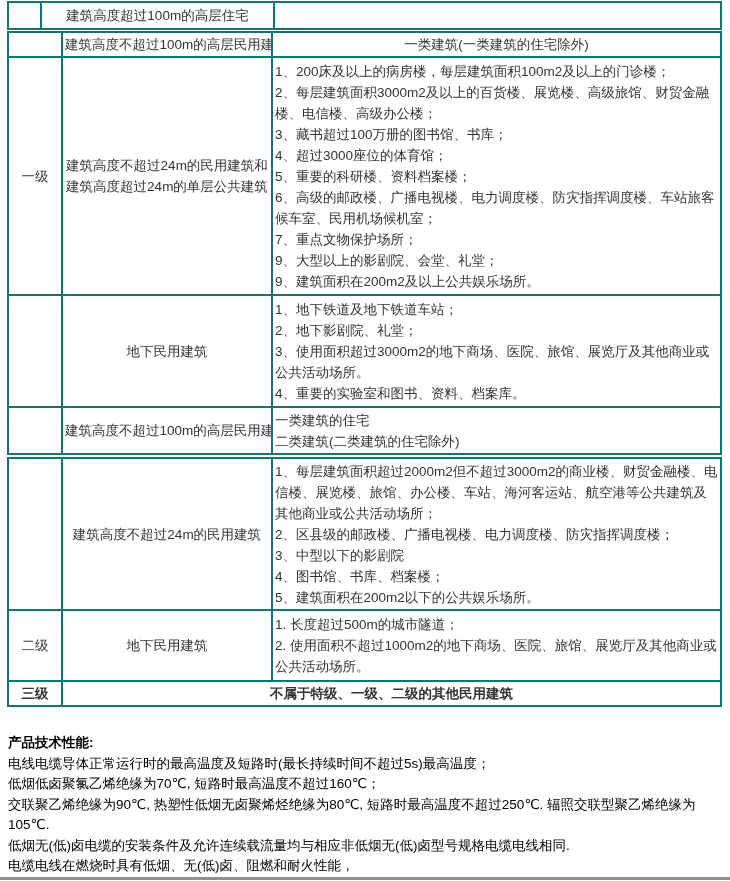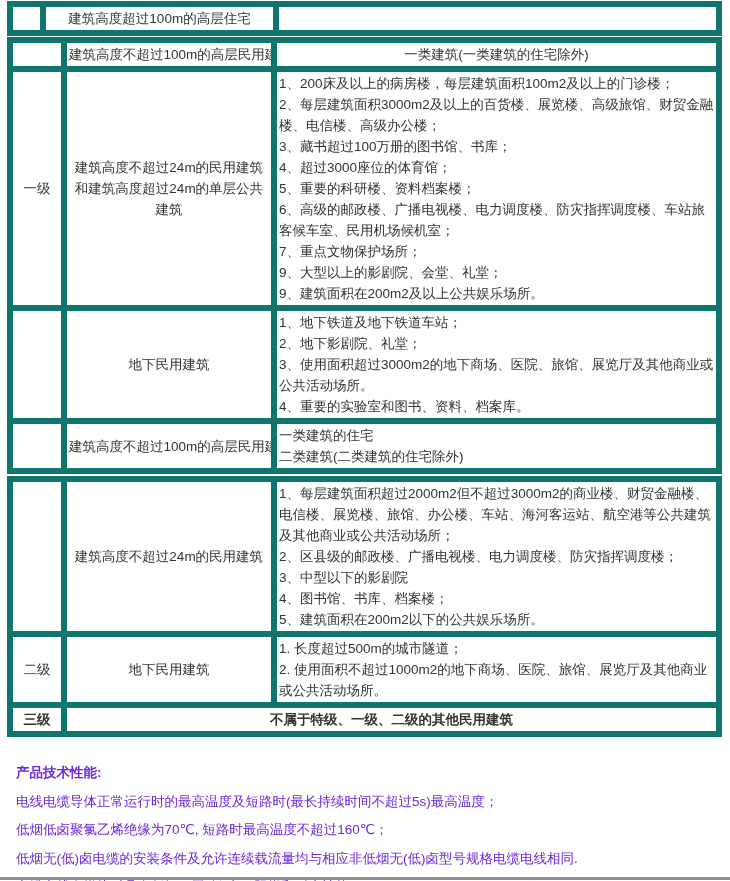--- a/index.html
+++ b/index.html
@@ -10,21 +10,21 @@
   }
   .page{padding-top:1px;}
   table.tbl{
     border-collapse:collapse;
     table-layout:fixed;
     width:715px;
     margin-left:7px;
     border:2px solid #3f3f3f;
   }
   table.tbl td{
-    border:6px solid #0f766e;
+    border:2px solid #0f766e;
     font-size:13.5px;
     line-height:21px;
     text-align:center;
     vertical-align:middle;
     padding:1px 2px;
     overflow:hidden;
   }
   .t1{margin-bottom:1px;}
   .t2{margin-bottom:2px;}
   .t1 .cg1{width:33px;} .t1 .cg2{width:233px;}
@@ -35,24 +35,24 @@
   tr.rC{height:238px;}
   tr.rD{height:112px;}
   tr.rE{height:47px;}
   tr.rF{height:152px;}
   tr.rG{height:71px;}
   tr.rH{height:23px;font-weight:bold;}
   td.nowrap{white-space:nowrap;}
   .item{text-align:left;}
   .footer{margin:26px 0 0 8px;}
   .footer p{
-    margin:8px;padding:0;
+    margin:0;padding:0;
     font-size:13.5px;
     line-height:20.5px;
-    color:#6d28d9;
+    color:#000000;
   }
   .footer p.head{font-weight:bold;}
   .grey-bar{
     position:absolute;
     left:0;bottom:1px;
     width:730px;height:3px;
     background:#8f8f8f;
   }
 </style>
 </head>
@@ -153,19 +153,20 @@
         <td>三级</td>
         <td colspan="2">不属于特级、一级、二级的其他民用建筑</td>
       </tr>
     </tbody>
   </table>
 
   <div class="footer">
     <p class="head">产品技术性能:</p>
     <p>电线电缆导体正常运行时的最高温度及短路时(最长持续时间不超过5s)最高温度；</p>
     <p>低烟低卤聚氯乙烯绝缘为70℃, 短路时最高温度不超过160℃；</p>
+    <p>交联聚乙烯绝缘为90℃, 热塑性低烟无卤聚烯烃绝缘为80℃, 短路时最高温度不超过250℃. 辐照交联型聚乙烯绝缘为105℃.</p>
     <p>低烟无(低)卤电缆的安装条件及允许连续载流量均与相应非低烟无(低)卤型号规格电缆电线相同.</p>
     <p>电缆电线在燃烧时具有低烟、无(低)卤、阻燃和耐火性能，</p>
   </div>
 
   <div class="grey-bar"></div>
 
 </div>
 
 </body></html>

